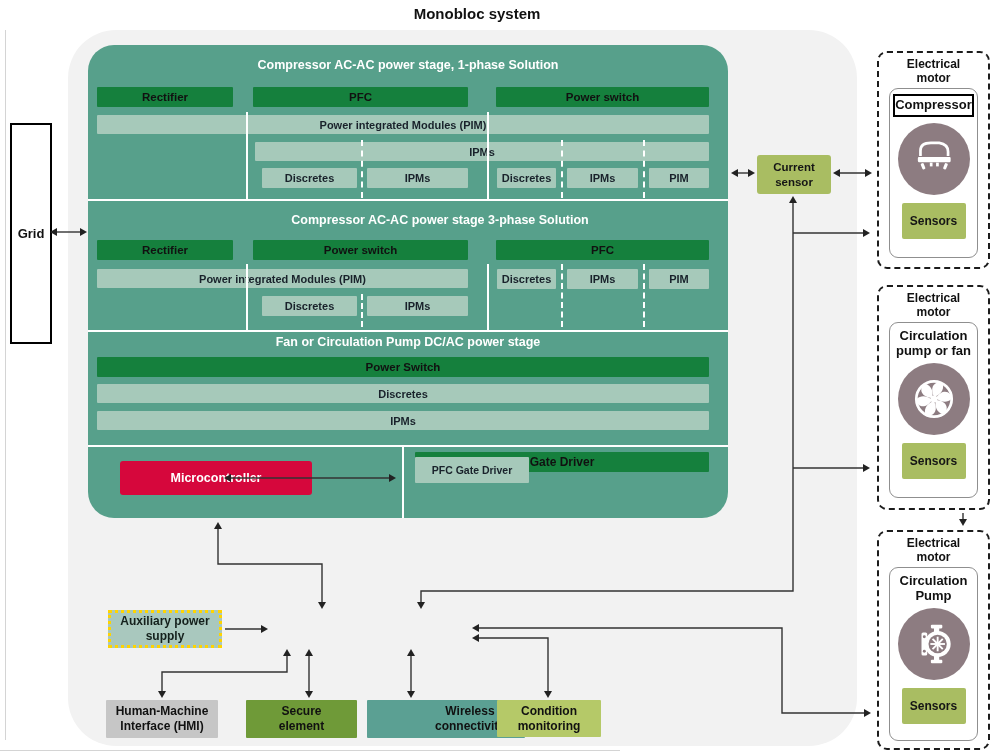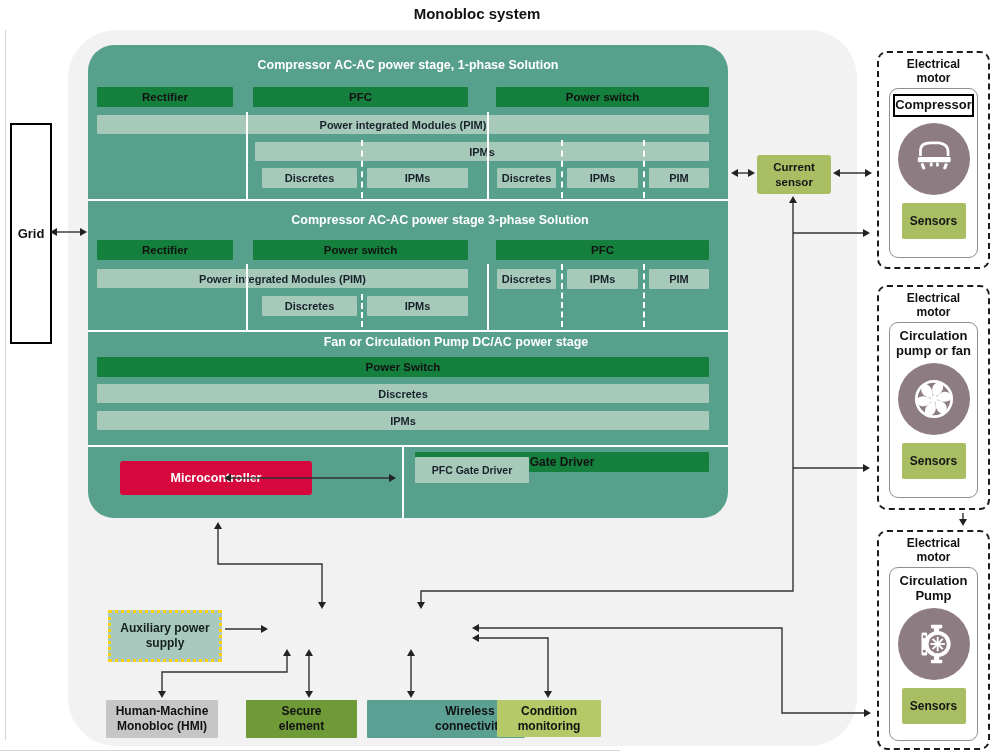--- a/index.html
+++ b/index.html
@@ -40,21 +40,21 @@
   .motor-group{width:80px;margin:4px auto 2px auto;text-align:center;font-size:12px;font-weight:bold;color:#111;line-height:1.2;}
   .motor-card{width:87px;margin:2px auto 0 auto;background:#fff;border:1px solid #8f8f8f;border-radius:9px;
               display:flex;flex-direction:column;align-items:center;}
   .motor-title{font-size:13px;font-weight:bold;color:#111;text-align:center;line-height:1.15;margin-top:6px;}
   .motor-title.boxed{border:2px solid #000;background:#fff;width:77px;padding:2px 0;margin-top:5px;}
   .icon-circle{width:72px;height:72px;border-radius:50%;background:var(--icon-taupe);
                display:flex;align-items:center;justify-content:center;margin-top:6px;}
   .sensors{width:64px;height:36px;background:var(--olive);color:#151515;font-weight:bold;font-size:12px;
            border-radius:2px;margin:8px 0 8px 0;}
   
-  #aux-box{left:108px;top:610px;width:114px;height:52px;background:var(--aux-fill);
+  #aux-box{left:108px;top:610px;width:114px;height:38px;background:var(--aux-fill);
            border:3px dotted var(--aux-border);box-sizing:border-box;
            font-size:12px;font-weight:bold;color:#14201c;line-height:1.25;}
   #system-control{left:270px;top:611px;width:200px;height:36px;background:var(--red);
                   color:#fff;font-weight:bold;font-size:12.5px;border-radius:3px;}
   .bottom-box{top:700px;height:38px;font-size:12px;font-weight:bold;color:#111;line-height:1.25;border-radius:1px;}
   #hmi-box{left:106px;width:112px;background:var(--hmi-gray);}
   #secure-box{left:246px;width:111px;background:var(--secure-green);}
   #wireless-box{left:367px;width:110px;background:var(--wireless-teal);padding-left:48px;}
   #condition-box{left:497px;width:104px;height:37px;background:var(--condition-green);}
   
@@ -107,21 +107,21 @@
     <div class="abs ctr sub" style="left:409px;top:224px;width:59px;height:20px;">Discretes</div>
     <div class="abs ctr sub" style="left:479px;top:224px;width:71px;height:20px;">IPMs</div>
     <div class="abs ctr sub" style="left:561px;top:224px;width:60px;height:20px;">PIM</div>
     <div class="abs vline" style="left:158px;top:219px;height:66px;"></div>
     <div class="abs vline" style="left:399px;top:219px;height:66px;"></div>
     <div class="abs vdash" style="left:273px;top:249px;height:33px;"></div>
     <div class="abs vdash" style="left:473px;top:219px;height:63px;"></div>
     <div class="abs vdash" style="left:555px;top:219px;height:63px;"></div>
     <div class="abs hline" style="top:285px;"></div>
 
-    <div class="abs sec-header" style="top:290px;padding-left:48px;">Fan or Circulation Pump DC/AC power stage</div>
+    <div class="abs sec-header" style="top:290px;">Fan or Circulation Pump DC/AC power stage</div>
     <div class="abs ctr wbox" style="left:9px;top:312px;width:612px;height:20px;">Power Switch</div>
     <div class="abs ctr band" style="left:9px;top:339px;width:612px;height:19px;">Discretes</div>
     <div class="abs ctr band" style="left:9px;top:366px;width:612px;height:19px;">IPMs</div>
     <div class="abs hline" style="top:400px;"></div>
 
     <div id="microcontroller" class="abs ctr" style="left:32px;top:416px;width:192px;height:34px;">Microcontroller</div>
     <div class="abs vline" style="left:314px;top:402px;height:71px;"></div>
     <div class="abs ctr wbox" style="left:327px;top:407px;width:294px;height:20px;font-size:12px;">Gate Driver</div>
     <div class="abs ctr gd-sub" style="left:327px;top:412px;width:114px;height:26px;">PFC Gate Driver</div>
   </div>
@@ -201,21 +201,21 @@
         </svg>
       </div>
       <div class="sensors ctr">Sensors</div>
     </div>
   </div>
 
   <div id="aux-box" class="abs ctr">
     <span style="width:100px;">Auxiliary power supply</span>
   </div>
   <div id="hmi-box" class="abs ctr bottom-box">
-    <span style="width:108px;">Human-Machine Monobloc (HMI)</span>
+    <span style="width:108px;">Human-Machine Interface (HMI)</span>
   </div>
   <div id="secure-box" class="abs ctr bottom-box">
     <span style="width:70px;">Secure element</span>
   </div>
   <div id="wireless-box" class="abs ctr bottom-box">
     <span style="width:100px;">Wireless connectivity</span>
   </div>
   <div id="condition-box" class="abs ctr bottom-box">
     <span style="width:90px;">Condition monitoring</span>
   </div>

